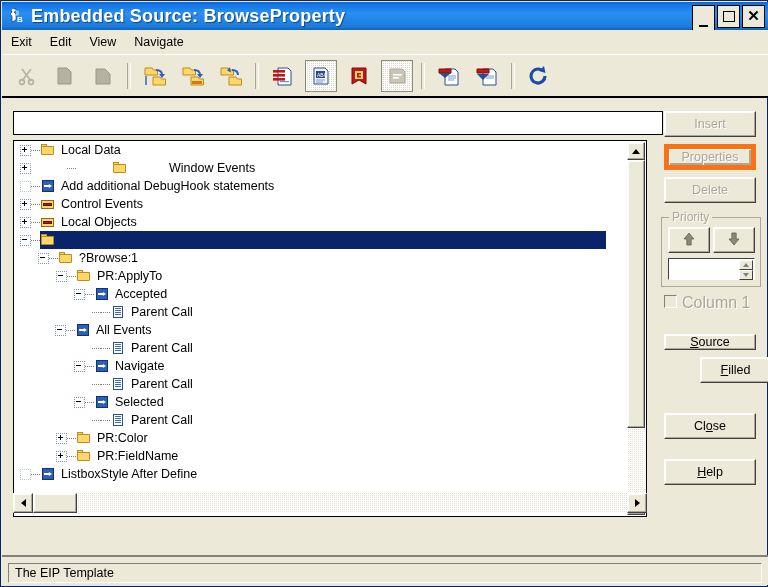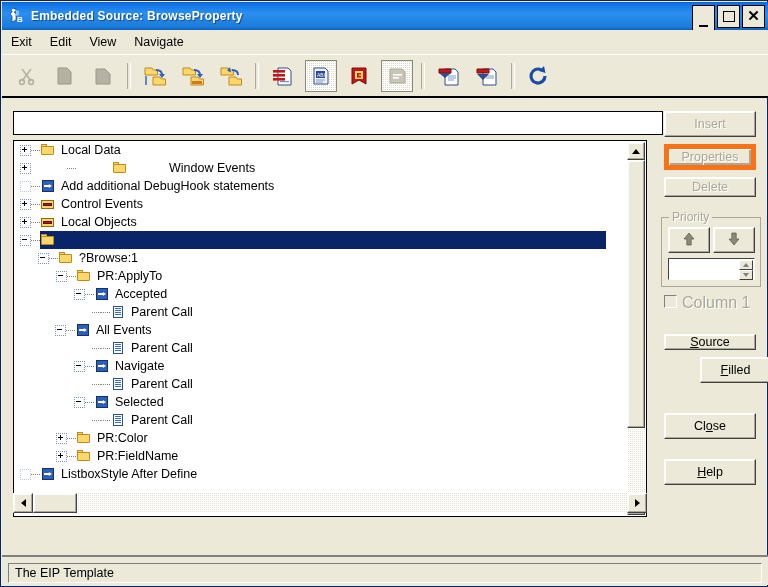--- a/index.html
+++ b/index.html
@@ -19,21 +19,21 @@
   
   .titlebar{
     position:absolute;left:1px;top:1px;width:766px;height:28px;
     background:linear-gradient(to bottom,#0b62ce 0%,#1175e8 8%,#2b8ef0 40%,#1a7ddd 88%,#0f5fb8 100%);
     display:flex;align-items:center;
   }
   .title-icon{
     width:18px;height:18px;margin-left:5px;margin-right:6px;flex:0 0 auto;position:relative;
   }
   .title-text{
-    color:#fff;font-size:12px;font-weight:bold;letter-spacing:0.2px;
+    color:#fff;font-size:18px;font-weight:bold;letter-spacing:0.2px;
     text-shadow:1px 1px 1px rgba(0,0,0,.45);
     white-space:nowrap;
   }
   .win-btns{position:absolute;right:3px;top:3px;display:flex;gap:2px;}
   .win-btn{
     width:21px;height:21px;background:#ece9d8;
     border:1px solid #000;
     display:flex;align-items:center;justify-content:center;
     font-size:13px;color:#000;line-height:1;
     font-family:"Liberation Sans",sans-serif;
@@ -535,21 +535,21 @@
   </div>
 
   <div class="btn disabled" style="left:663px;top:110px;width:92px;height:26px;">
     <span>Insert</span>
   </div>
 
   <div class="btn disabled focus" style="left:663px;top:143px;width:92px;height:26px;">
     <span>Properties</span>
   </div>
 
-  <div class="btn disabled" style="left:663px;top:176px;width:92px;height:20px;">
+  <div class="btn disabled" style="left:663px;top:176px;width:92px;height:26px;">
     <span>Delete</span>
   </div>
 
   <div class="group" style="left:660px;top:216px;width:100px;height:70px;"></div>
   <div class="group-title" style="left:668px;top:209px;">Priority</div>
 
   <div class="btn" style="left:667px;top:226px;width:42px;height:26px;">
     <span>
       <svg width="14" height="16" viewBox="0 0 14 16">
         <path d="M7 2 L12 8 L9.2 8 L9.2 14 L4.8 14 L4.8 8 L2 8 Z" fill="#8a8a7a" stroke="#5a5a4a" stroke-width="0.7"></path>

